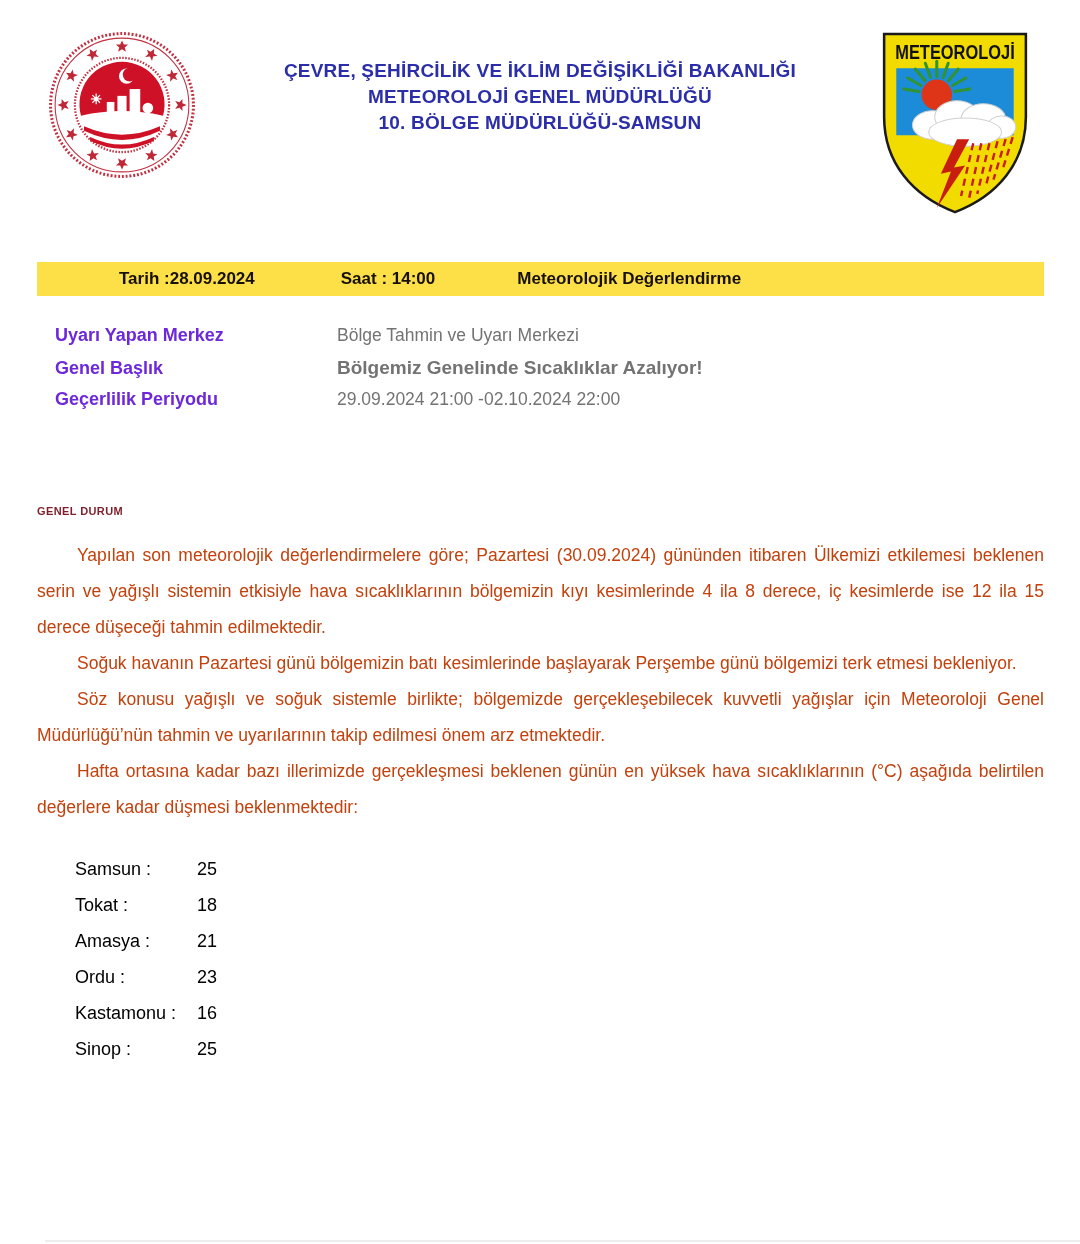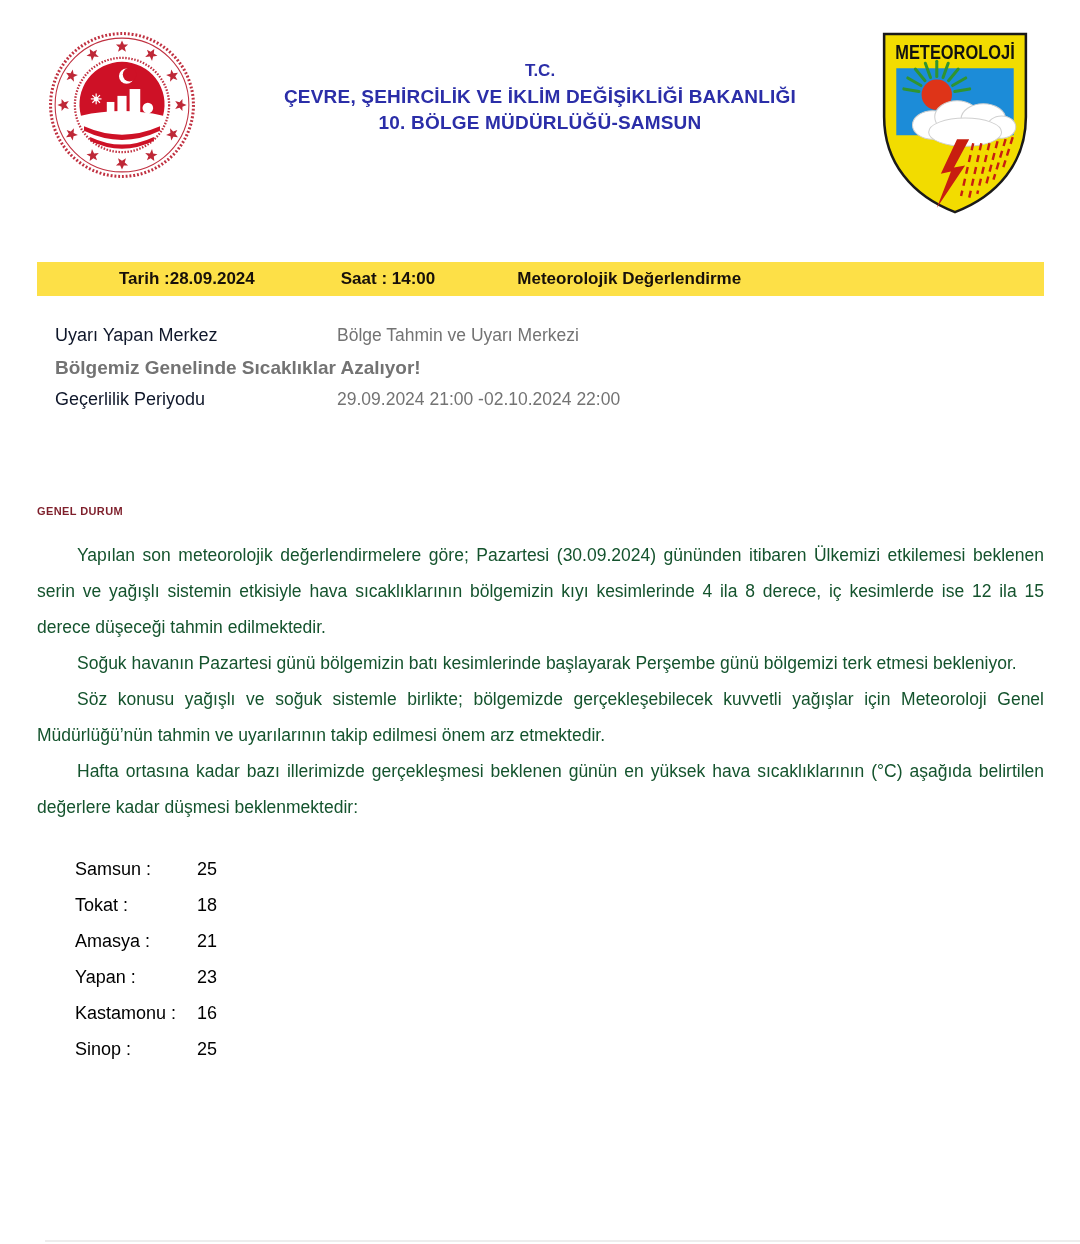--- a/index.html
+++ b/index.html
@@ -26,33 +26,33 @@
     display:flex; align-items:center;
     font-weight:bold; font-size:17px; color:#17100a;
   }
   .mb-date { margin-left:82px; }
   .mb-time { margin-left:86px; }
   .mb-type { margin-left:82px; }
 
   
   .info-block { margin:29px 36px 0 55px; }
   .info-row { display:flex; align-items:baseline; height:32px; }
-  .info-label { width:282px; flex:none; font-weight:normal; font-size:18px; color:#0f172a; }
+  .info-label { width:282px; flex:none; font-weight:bold; font-size:18px; color:#6d28d9; }
   .info-value { font-size:17.5px; color:#737373; }
   .info-value.bold { font-weight:bold; font-size:19px; }
 
   
   .section-title {
     margin:84px 0 0 37px; font-weight:bold; font-size:11px;
     letter-spacing:0.4px; color:#7e1f2b;
   }
   .body-text { margin:20px 36px 0 37px; }
   .body-text p {
     margin:0; font-size:17.5px; line-height:36px;
-    text-align:justify; text-indent:40px; color:#14532d;
+    text-align:justify; text-indent:40px; color:#c2410c;
   }
 
   
   .city-list { margin:26px 0 0 75px; font-size:18px; color:#000000; }
   .city-row { display:flex; height:36px; align-items:center; }
   .city-left { width:122px; flex:none; white-space:pre; }
   .city-value { }
 
   
   .footer-line {
@@ -114,22 +114,22 @@
         </g>
 
         <g fill="#ce1126">
           <path d="M50,128 Q100,150 150,128 L150,134 Q100,158 50,134 Z"></path>
           <path d="M58,142 Q100,162 142,142 L142,147 Q100,168 58,147 Z"></path>
         </g>
       </svg>
     </div>
 
     <div class="header-titles">
-      <div class="ht-line1">T.C.</div>
       <div class="ht-line2">ÇEVRE, ŞEHİRCİLİK VE İKLİM DEĞİŞİKLİĞİ BAKANLIĞI</div>
+      <div class="ht-line3">METEOROLOJİ GENEL MÜDÜRLÜĞÜ</div>
       <div class="ht-line4">10. BÖLGE MÜDÜRLÜĞÜ-SAMSUN</div>
     </div>
 
     <div class="shield-wrap">
       <svg viewBox="0 0 160 190" width="162" height="196">
         <path d="M10,8 L150,8 L150,90 C150,135 122,168 80,184 C38,168 10,135 10,90 Z" fill="#f2dc00" stroke="#1a1a1a" stroke-width="2.5"></path>
         <text x="80" y="33" text-anchor="middle" font-family="Liberation Sans, sans-serif" font-size="20" font-weight="bold" fill="#111111" textLength="118" lengthAdjust="spacingAndGlyphs">METEOROLOJİ</text>
 
         <path d="M22,42 L138,42 L138,108 L22,108 Z" fill="#1c8cd8"></path>
 
@@ -174,20 +174,21 @@
     <span class="mb-time">Saat : 14:00</span>
     <span class="mb-type">Meteorolojik Değerlendirme</span>
   </div>
 
   <div class="info-block">
     <div class="info-row">
       <span class="info-label">Uyarı Yapan Merkez</span>
       <span class="info-value">Bölge Tahmin ve Uyarı Merkezi</span>
     </div>
     <div class="info-row">
+      <span class="info-label">Genel Başlık</span>
       <span class="info-value bold">Bölgemiz Genelinde Sıcaklıklar Azalıyor!</span>
     </div>
     <div class="info-row">
       <span class="info-label">Geçerlilik Periyodu</span>
       <span class="info-value">29.09.2024 21:00 -02.10.2024 22:00</span>
     </div>
   </div>
 
   <div class="section-title">GENEL DURUM</div>
 
@@ -205,21 +206,21 @@
     </div>
     <div class="city-row">
       <span class="city-left"><span>Tokat</span><span> :</span></span>
       <span class="city-value">18</span>
     </div>
     <div class="city-row">
       <span class="city-left"><span>Amasya</span><span> :</span></span>
       <span class="city-value">21</span>
     </div>
     <div class="city-row">
-      <span class="city-left"><span>Yapan</span><span> :</span></span>
+      <span class="city-left"><span>Ordu</span><span> :</span></span>
       <span class="city-value">23</span>
     </div>
     <div class="city-row">
       <span class="city-left"><span>Kastamonu</span><span> :</span></span>
       <span class="city-value">16</span>
     </div>
     <div class="city-row">
       <span class="city-left"><span>Sinop</span><span> :</span></span>
       <span class="city-value">25</span>
     </div>

